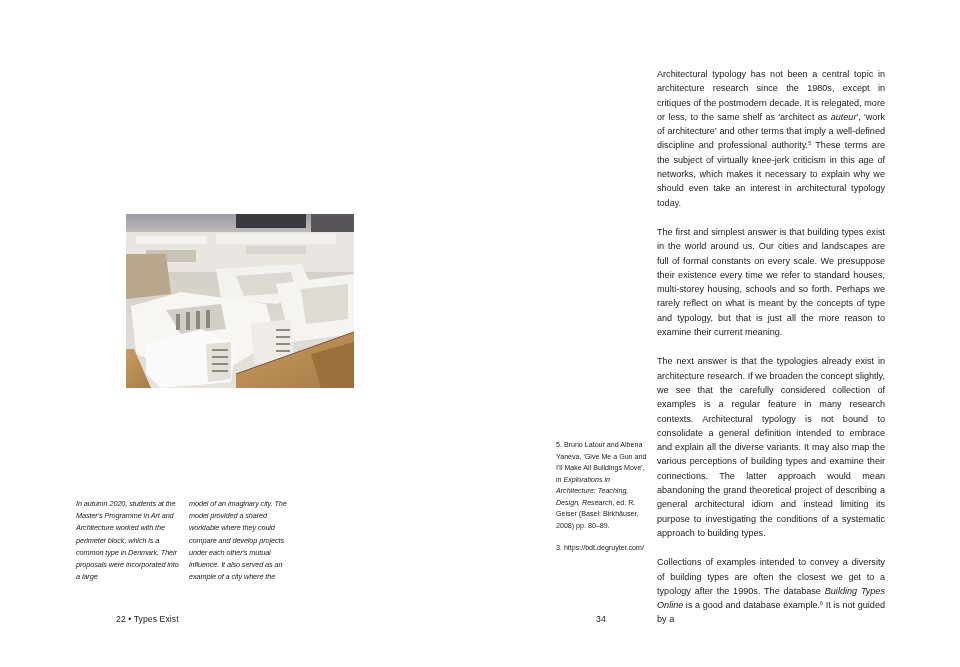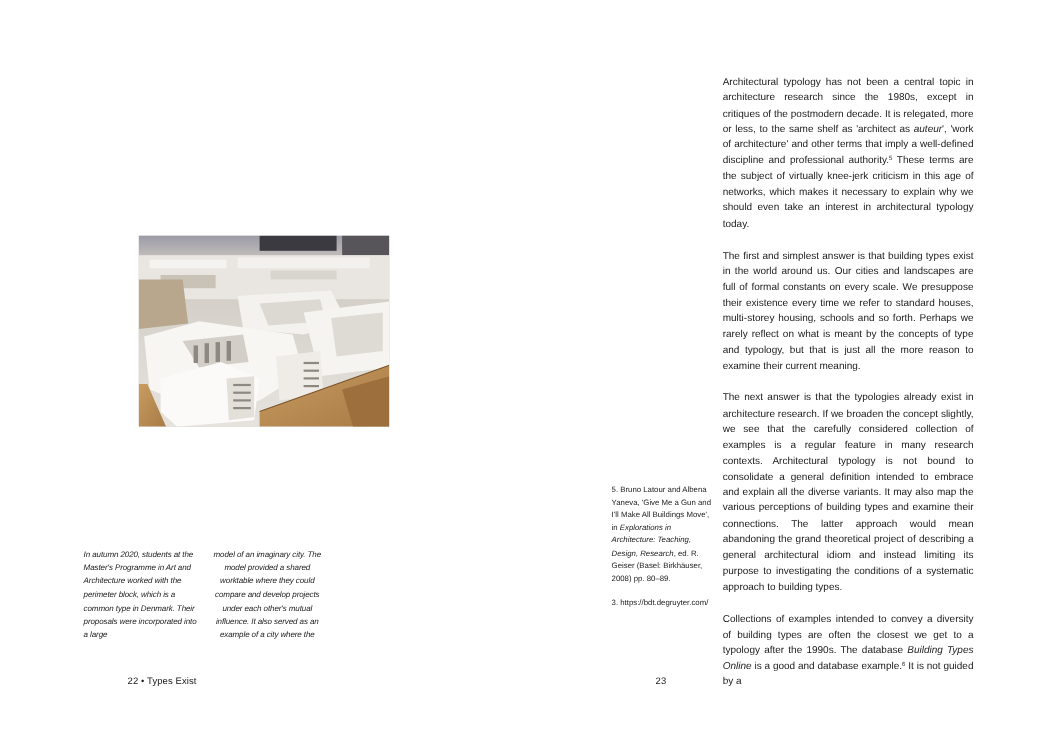--- a/index.html
+++ b/index.html
@@ -8,21 +8,21 @@
   .page { position: absolute; top: 0; height: 667px; }
   .page.left { left: 0; width: 480px; }
   .page.right { left: 480px; width: 480px; }
 
   .photo { position: absolute; left: 126px; top: 214px; width: 228px; height: 174px; overflow: hidden; background: #d9d7d3; }
   .photo svg { display: block; width: 100%; height: 100%; }
 
   .caption-col { position: absolute; top: 498px; font-size: 7.3px; line-height: 12.2px; letter-spacing: -0.1px; color: #1a1a1a; }
   .caption-col p { margin: 0; font-style: italic; }
   .cap1 { left: 76px; width: 108px; }
-  .cap2 { left: 189px; width: 108px; text-align: center; }
+  .cap2 { left: 189px; width: 108px; }
   .cap3 { left: 302px; width: 108px; }
 
   .folio { position: absolute; top: 614px; font-size: 8.6px; letter-spacing: 0.1px; color: #1a1a1a; margin-left: 40px; }
   .folio.left { left: 76px; }
   .folio.right { left: 76px; }
 
   .notes { position: absolute; left: 76px; top: 440px; width: 95px; font-size: 7.1px; line-height: 11.5px; color: #1a1a1a; }
   .notes p { margin: 0 0 11px 0; }
   .notes em { font-style: italic; }
 
@@ -112,15 +112,15 @@
       <p><span>3. https://bdt.degruyter.com/</span></p>
     </div>
 
     <div class="body">
       <p><span>Architectural typology has not been a central topic in architecture research since the 1980s, except in critiques of the postmodern decade. It is relegated, more or less, to the same shelf as 'architect as </span><em>auteur</em><span>', 'work of architecture' and other terms that imply a well-defined discipline and professional authority.</span><sup>5</sup><span> These terms are the subject of virtually knee-jerk criticism in this age of networks, which makes it necessary to explain why we should even take an interest in architectural typology today.</span></p>
       <p>The first and simplest answer is that building types exist in the world around us. Our cities and landscapes are full of formal constants on every scale. We presuppose their existence every time we refer to standard houses, multi-storey housing, schools and so forth. Perhaps we rarely reflect on what is meant by the concepts of type and typology, but that is just all the more reason to examine their current meaning.</p>
       <p>The next answer is that the typologies already exist in architecture research. If we broaden the concept slightly, we see that the carefully considered collection of examples is a regular feature in many research contexts. Architectural typology is not bound to consolidate a general definition intended to embrace and explain all the diverse variants. It may also map the various perceptions of building types and examine their connections. The latter approach would mean abandoning the grand theoretical project of describing a general architectural idiom and instead limiting its purpose to investigating the conditions of a systematic approach to building types.</p>
       <p><span>Collections of examples intended to convey a diversity of building types are often the closest we get to a typology after the 1990s. The database </span><em>Building Types Online</em><span> is a good and database example.</span><sup>6</sup><span> It is not guided by a</span></p>
     </div>
 
-    <div class="folio right">23</div>
+    <div class="folio right">34</div>
   </div>
 </div>
 
 </body></html>

